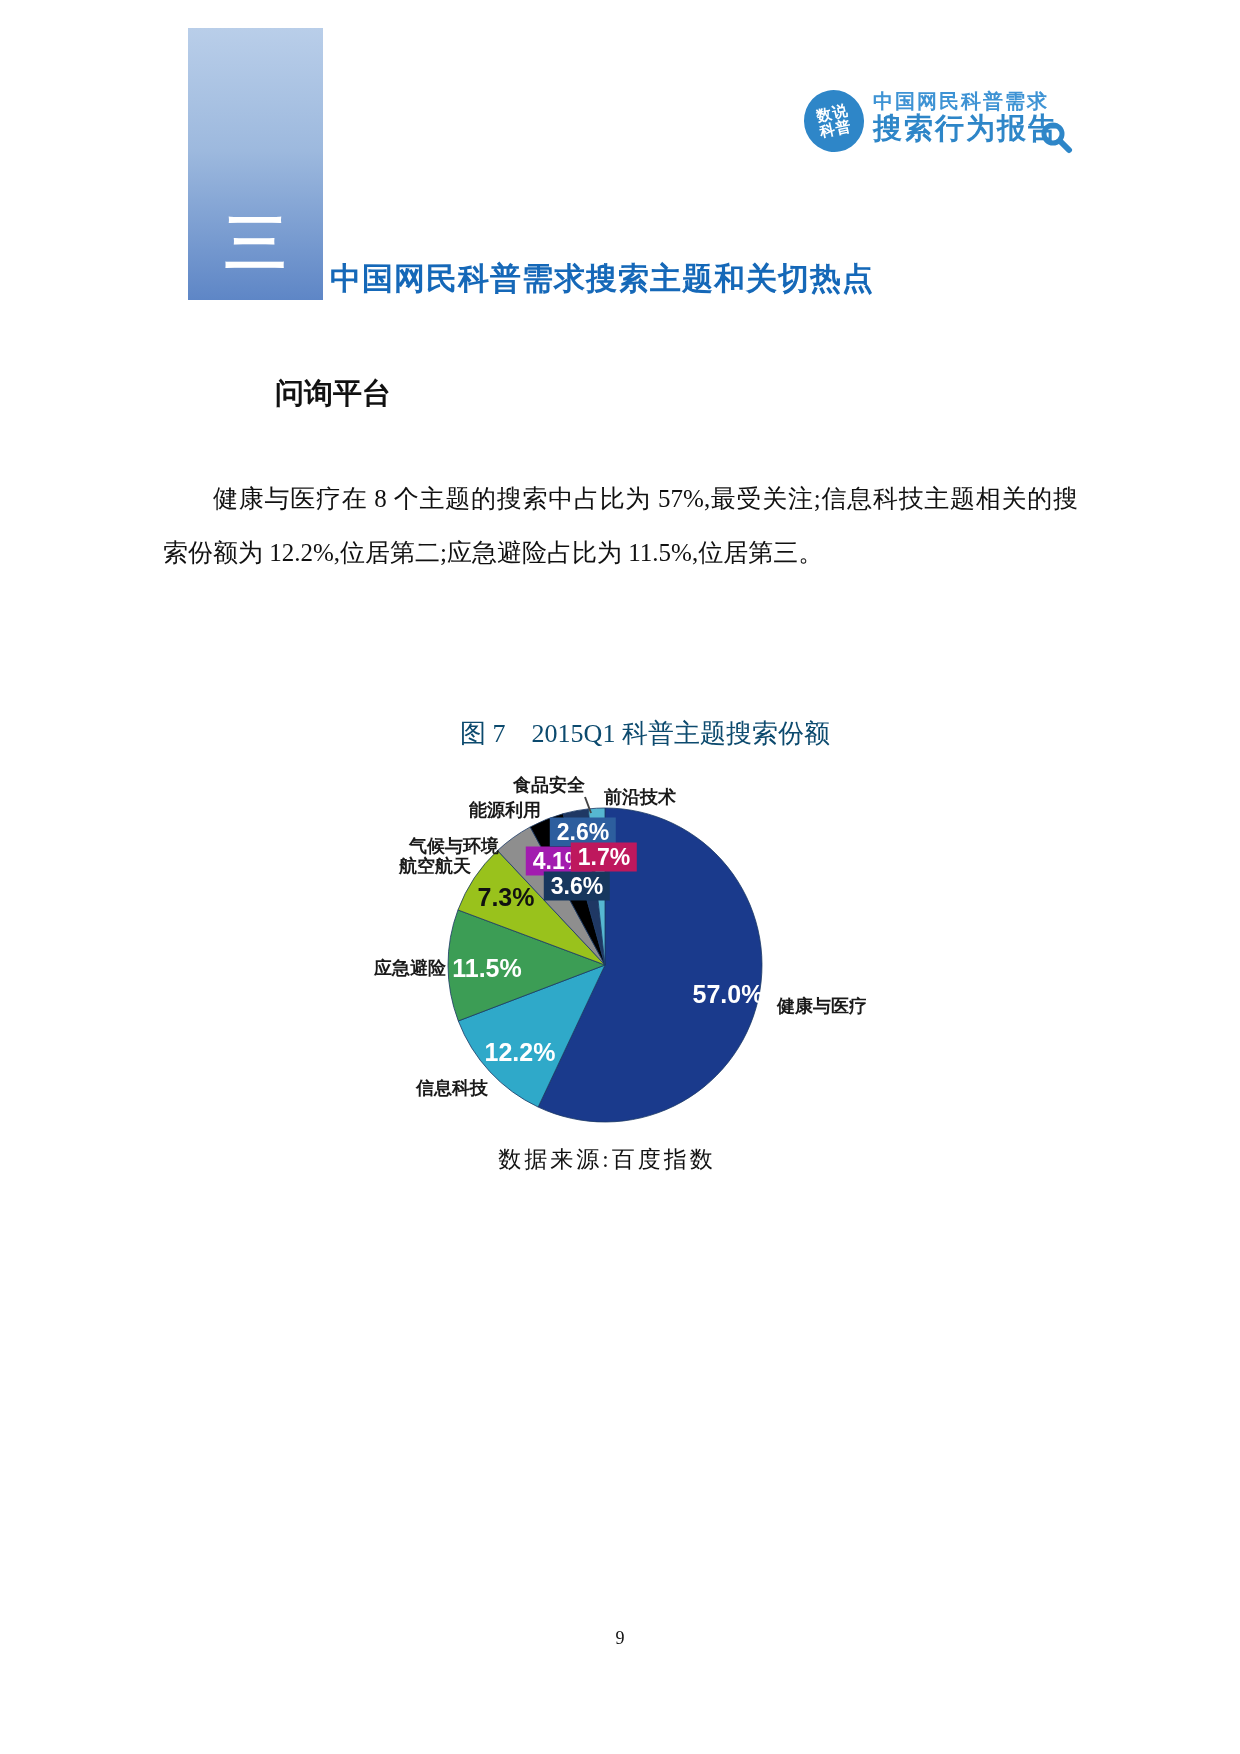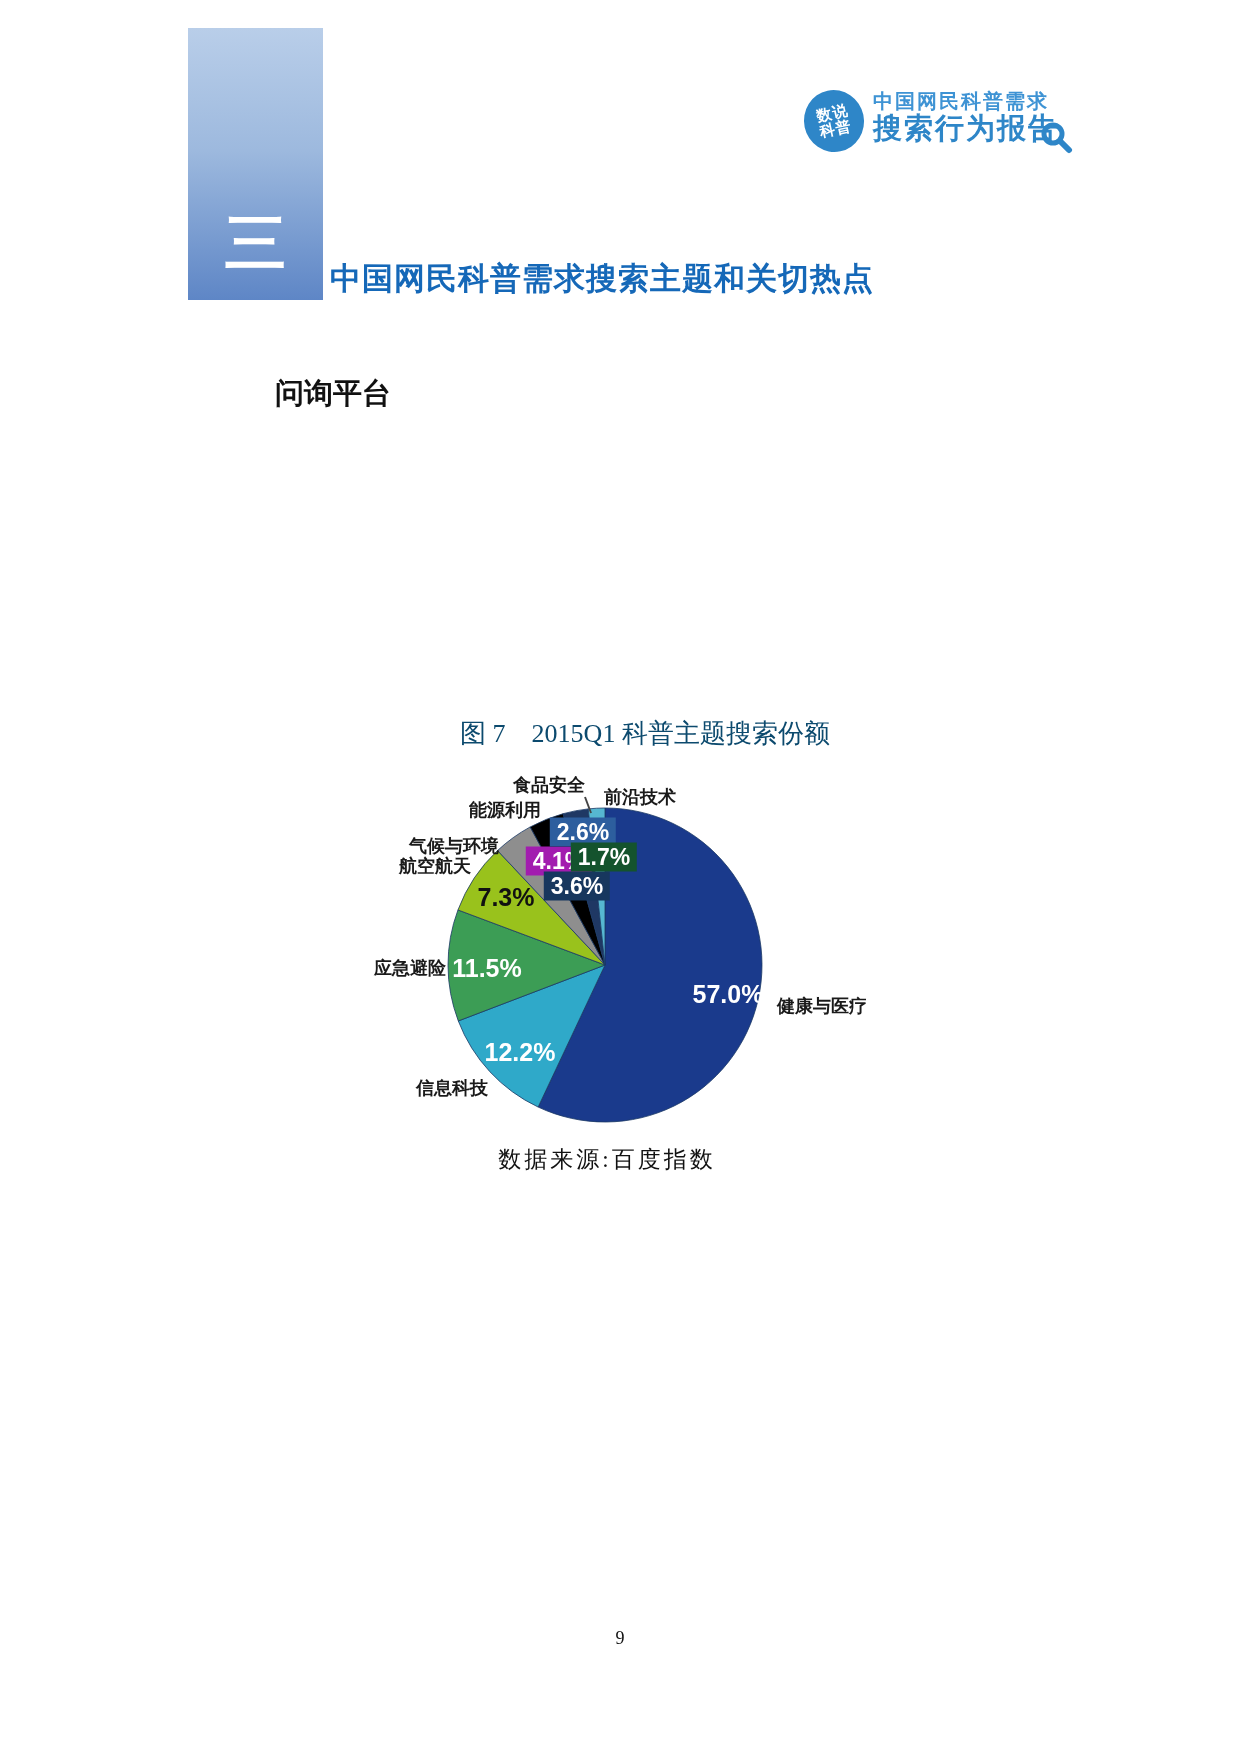--- a/index.html
+++ b/index.html
@@ -112,20 +112,21 @@
       </div>
     </div>
   </div>
 
   <div class="section-title">中国网民科普需求搜索主题和关切热点</div>
 
   <div class="subsection">
     <div class="line2">问询平台</div>
   </div>
 
+  <div class="body-par">健康与医疗在 8 个主题的搜索中占比为 57%,最受关注;信息科技主题相关的搜索份额为 12.2%,位居第二;应急避险占比为 11.5%,位居第三。</div>
 
   <div class="chart-title">图 7　2015Q1 科普主题搜索份额</div>
 
   <svg class="pie-svg" id="pie" width="380" height="380" viewBox="0 0 380 380">
       <path d="M 185 185 L 185 28 A 157 157 0 1 1 118.15265122428359 327.05784723716505 Z" fill="#1a3a8c" stroke="#1b3864" stroke-width="0.8"></path>
       <path d="M 185 185 L 118.15265122428359 327.05784723716505 A 157 157 0 0 1 38.310356034311894 240.9566649579803 Z" fill="#2fa9c9" stroke="#1b3864" stroke-width="0.8"></path>
       <path d="M 185 185 L 38.310356034311894 240.9566649579803 A 157 157 0 0 1 37.961667780533816 129.96611172997225 Z" fill="#3c9d55" stroke="#1b3864" stroke-width="0.8"></path>
       <path d="M 185 185 L 37.961667780533816 129.96611172997225 A 157 157 0 0 1 77.52610436919593 70.55192549483833 Z" fill="#99c21c" stroke="#1b3864" stroke-width="0.8"></path>
       <path d="M 185 185 L 77.52610436919593 70.55192549483833 A 157 157 0 0 1 110.2306020241335 46.94733930008272 Z" fill="#8e8e8e" stroke="#1b3864" stroke-width="0.8"></path>
       <path d="M 185 185 L 110.2306020241335 46.94733930008272 A 157 157 0 0 1 143.0963876767011 33.69538250846847 Z" fill="#000000" stroke="#1b3864" stroke-width="0.8"></path>
@@ -143,19 +144,19 @@
       <div class="pie-value-label" style="left: 487px; top: 968px; color: rgb(255, 255, 255);">11.5%</div>
       <div class="pie-name-label" style="left: 435px; top: 866px;">航空航天</div>
       <div class="pie-value-label" style="left: 506px; top: 897px; color: rgb(17, 17, 17);">7.3%</div>
       <div class="pie-name-label" style="left: 454px; top: 846px;">气候与环境</div>
       <div class="pie-value-label boxed" style="left: 518px; top: 861px; color: rgb(255, 255, 255); background: #a21caf; margin-left: 41px;">4.1%</div>
       <div class="pie-name-label" style="left: 505px; top: 810px;">能源利用</div>
       <div class="pie-value-label boxed" style="left: 577px; top: 886px; color: rgb(255, 255, 255); background: rgb(23, 55, 94);">3.6%</div>
       <div class="pie-name-label" style="left: 549px; top: 785px;">食品安全</div>
       <div class="pie-value-label boxed" style="left: 583px; top: 832px; color: rgb(255, 255, 255); background: rgb(45, 94, 158);">2.6%</div>
       <div class="pie-name-label" style="left: 640px; top: 797px;">前沿技术</div>
-      <div class="pie-value-label boxed" style="left: 604px; top: 857px; color: rgb(255, 255, 255); background: #14532d;">1.7%</div>
+      <div class="pie-value-label boxed" style="left: 604px; top: 857px; color: rgb(255, 255, 255); background: #be185d;">1.7%</div>
     </div>
 
   <div class="chart-source">数据来源:百度指数</div>
 
   <div class="page-number">9</div>
 </div>
 
 </body></html>

